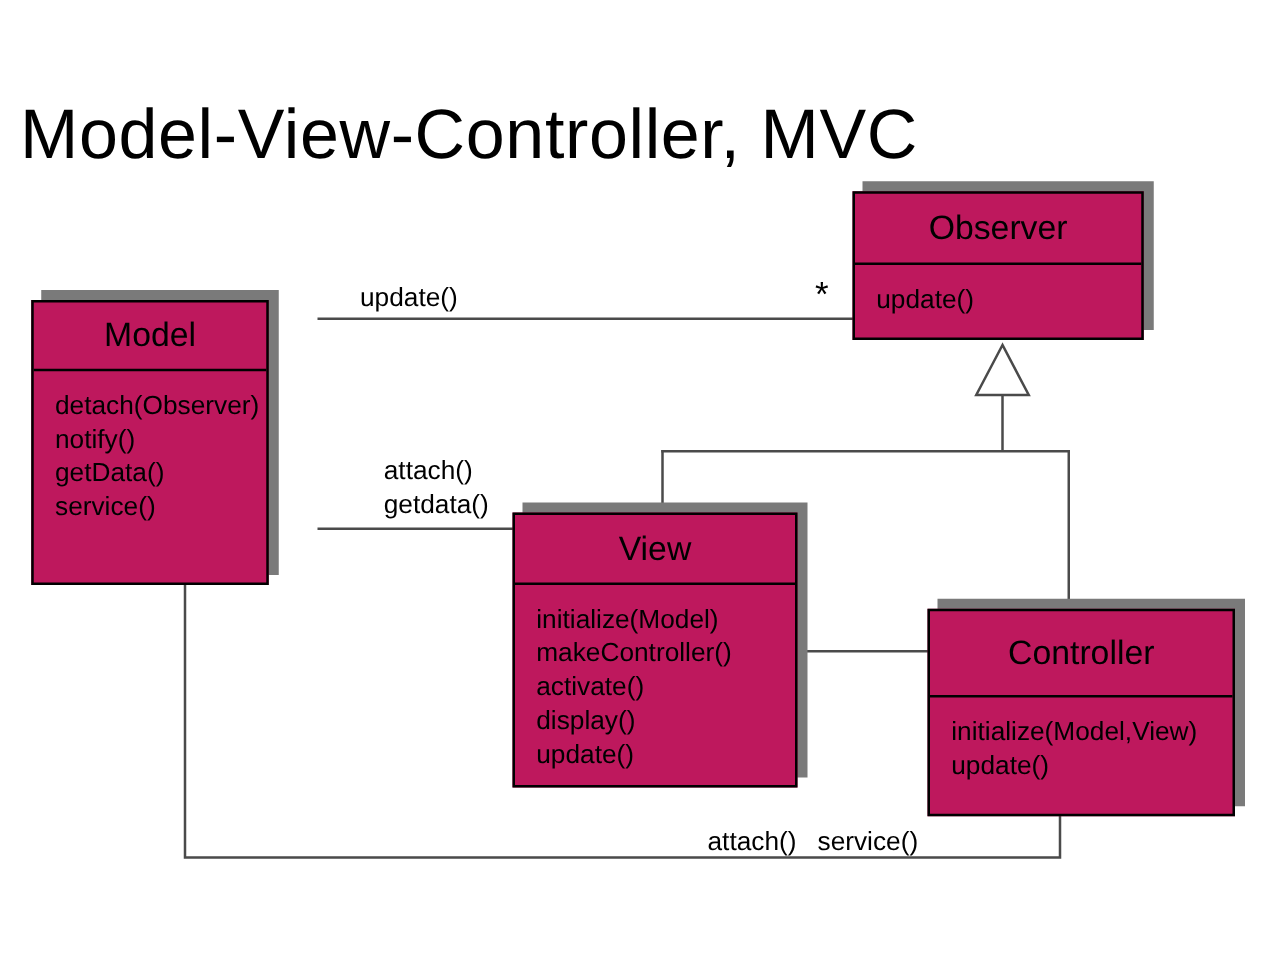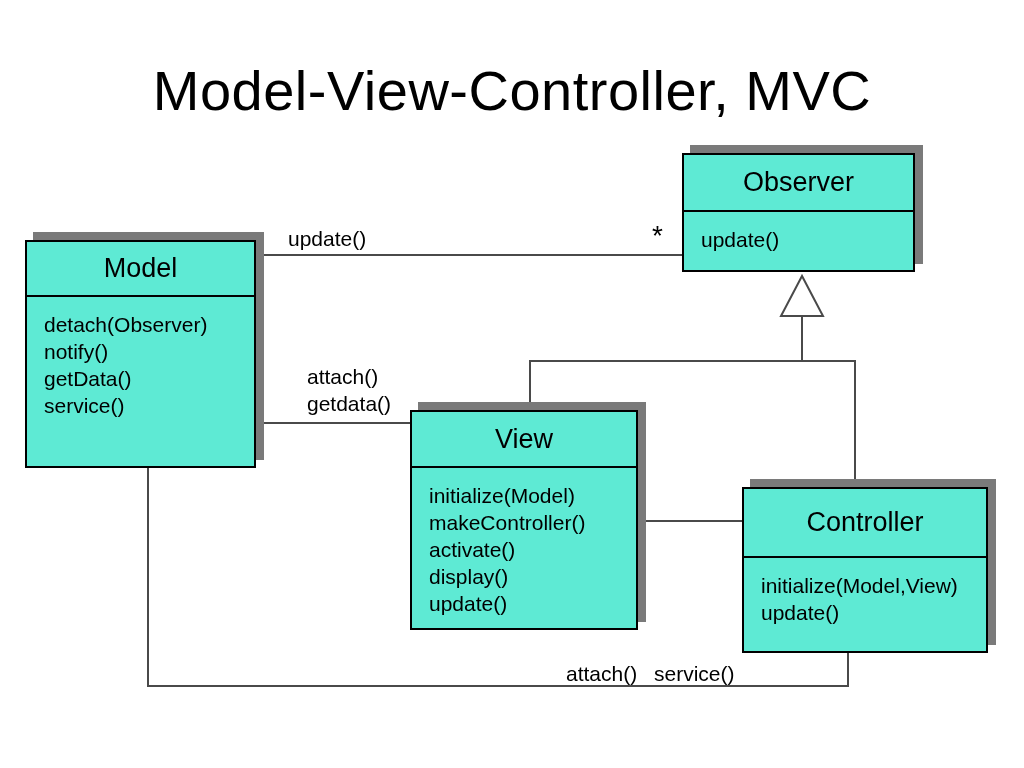--- a/index.html
+++ b/index.html
@@ -14,38 +14,37 @@
     width: 1024px;
     height: 768px;
     background: #ffffff;
     overflow: hidden;
   }
   .slide-title {
     position: absolute;
     left: 0;
     right: 0;
     top: 60px;
-    margin: 0;
-    text-align: center;
+    margin: 16px;
     font-size: 56px;
     font-weight: 400;
     letter-spacing: 0.5px;
     line-height: 62px;
     z-index: 3;
   }
   .connectors {
     position: absolute;
     left: 0;
     top: 0;
     z-index: 1;
   }
   .uml-box {
     position: absolute;
     box-sizing: border-box;
-    background: #5eead4;
+    background: #be185d;
     border: 2px solid #000000;
     box-shadow: 8px -8px 0 #7a7a7a;
     z-index: 2;
   }
   .uml-header {
     box-sizing: border-box;
     border-bottom: 2px solid #000000;
     display: flex;
     align-items: center;
     justify-content: center;
@@ -63,21 +62,21 @@
     white-space: nowrap;
     z-index: 3;
   }
   .star-label {
     position: absolute;
     font-size: 28px;
     line-height: 28px;
     z-index: 3;
   }
   
-  #box-model      { left: 25px;  top: 240px; width: 231px; height: 228px; }
+  #box-model      { left: 25px;  top: 240px; width: 190px; height: 228px; }
   #box-model .uml-header      { height: 55px; }
   #box-observer   { left: 682px; top: 153px; width: 233px; height: 119px; }
   #box-observer .uml-header   { height: 57px; }
   #box-view       { left: 410px; top: 410px; width: 228px; height: 220px; }
   #box-view .uml-header       { height: 56px; text-align: right; }
   #box-controller { left: 742px; top: 487px; width: 246px; height: 166px; }
   #box-controller .uml-header { height: 69px; }
 
   #lbl-update        { left: 288px; top: 227px; }
   #lbl-star          { left: 652px; top: 222px; }

